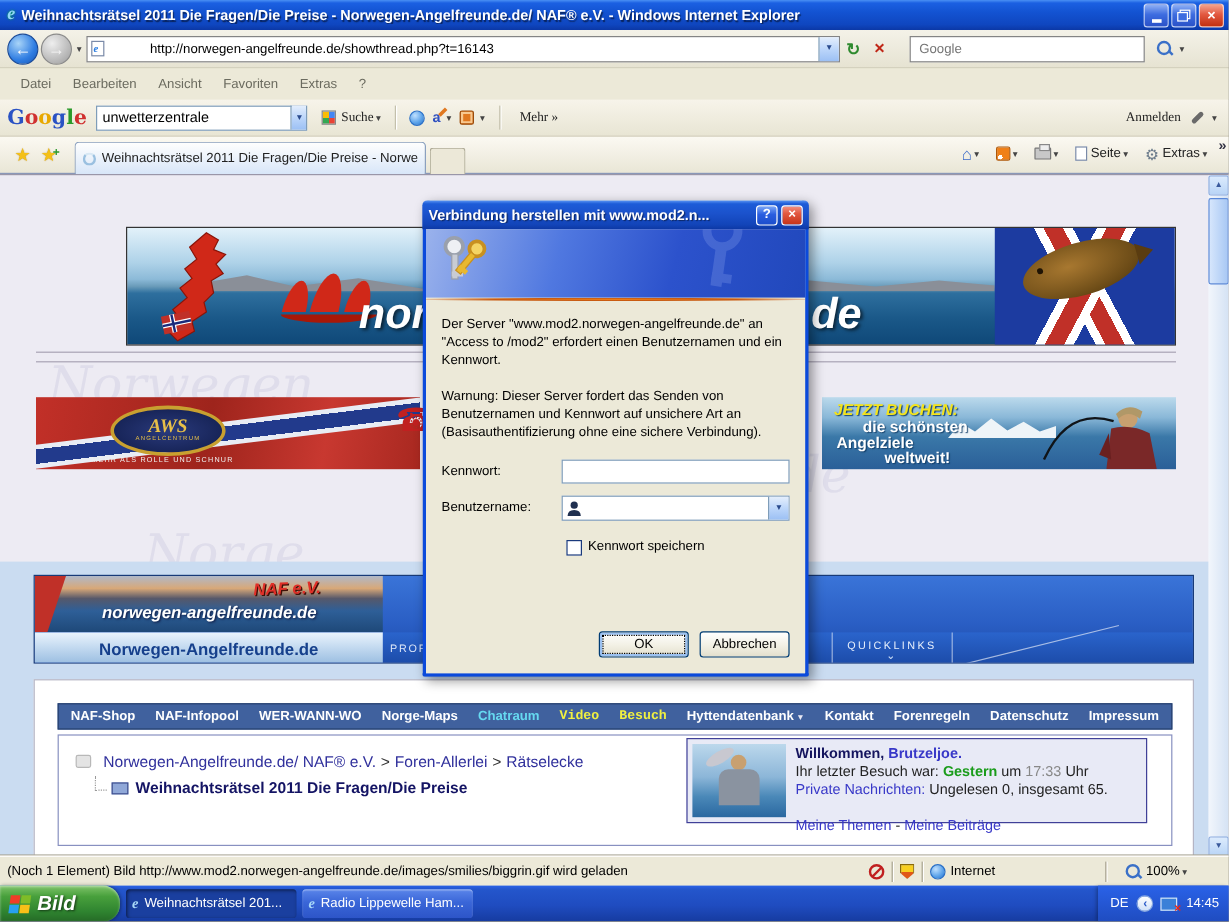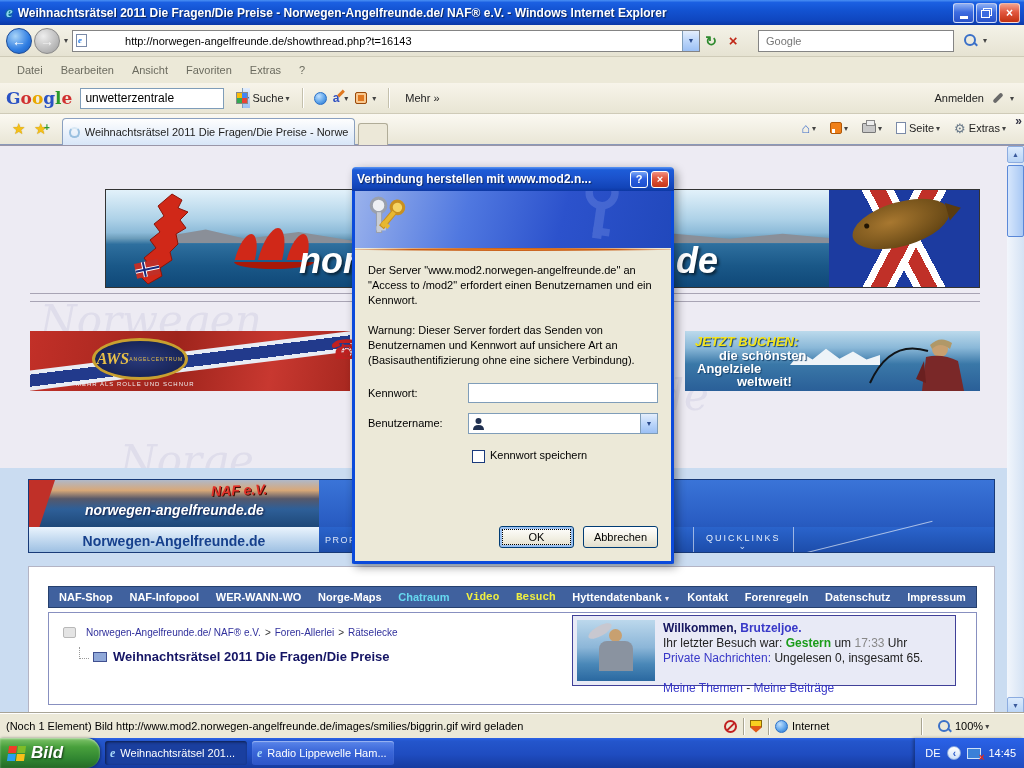--- a/index.html
+++ b/index.html
@@ -53,25 +53,25 @@
     display:flex;align-items:center;padding-left:8px;}
   .menu-item{font-size:11px;color:#6b6b5f;padding:0 9px;}
 
   
   .gbar{position:absolute;left:0;top:83px;width:1024px;height:31px;
     background:linear-gradient(180deg,#f7f4ea,#e8e5d4);display:flex;align-items:center;padding:0 6px;
     border-bottom:1px solid #cfcbb8;}
   .glogo{font-family:"DejaVu Serif",serif;font-weight:bold;font-size:17px;margin-right:8px;}
   .glogo b:nth-child(1){color:#2a52c4;}.glogo b:nth-child(2){color:#d03030;}.glogo b:nth-child(3){color:#e8a800;}
   .glogo b:nth-child(4){color:#2a52c4;}.glogo b:nth-child(5){color:#2a9a2a;}.glogo b:nth-child(6){color:#d03030;}
-  .ginput-wrap{width:144px;height:21px;border:1px solid #7f9db9;background:#fff;display:flex;align-items:center;}
+  .ginput-wrap{width:176px;height:21px;border:1px solid #7f9db9;background:#fff;display:flex;align-items:center;}
   .ginput{flex:1;border:0;outline:0;font:12px "Liberation Sans",sans-serif;padding-left:4px;background:transparent;}
   .gsq{display:inline-block;width:12px;height:12px;margin:0 4px;
     background:conic-gradient(#4285f4 0 25%,#ea4335 0 50%,#34a853 0 75%,#fbbc05 0 100%);border:1px solid #888;}
-  .gbtn{display:flex;align-items:center;font-size:11px;color:#222;margin-left:8px;}
+  .gbtn{display:flex;align-items:center;font-size:11px;color:#222;margin-left:8px;font-family:Liberation Serif, serif;}
   .gsep{width:1px;height:20px;background:#c4c0ac;box-shadow:1px 0 0 #fff;margin:0 8px;}
   .globe-sm{width:13px;height:13px;border-radius:50%;border:1px solid #2a70c8;
     background:radial-gradient(circle at 35% 30%,#bfe0ff,#58a0e8 60%,#2a70c8);margin:0 3px;}
   .autofill{font:bold 12px "Liberation Sans",sans-serif;color:#3050c0;position:relative;margin:0 3px;}
   .autofill i{position:absolute;right:-6px;top:1px;width:8px;height:3px;background:#e07820;transform:rotate(-45deg);}
   .orange-ico{width:12px;height:12px;background:#e07820;border-radius:2px;border:1px solid #9a4a0a;
     box-shadow:inset 0 0 0 2px #f8c890;margin:0 3px;}
   .wrench{width:12px;height:4px;background:#6a6a6a;border-radius:2px;transform:rotate(-45deg);margin:0 4px 0 8px;}
   .gright{margin-left:auto;display:flex;align-items:center;}
 
@@ -130,21 +130,21 @@
     border-top:9px solid transparent;border-bottom:9px solid transparent;}
   .fish::after{content:"";position:absolute;left:14px;top:12px;width:5px;height:5px;border-radius:50%;background:#201404;}
   .hr-line{position:absolute;height:1px;background:#a8a4b4;}
 
   
   .aws{position:absolute;left:30px;top:185px;width:320px;height:60px;overflow:hidden;
     background:linear-gradient(100deg,#c23028 0%,#9e241c 45%,#c83830 75%,#a82820 100%);}
   .aws-stripe{position:absolute;left:-5%;right:-5%;top:20px;height:20px;transform:rotate(-7deg);
     background:linear-gradient(180deg,#e8ecf4 0 4px,#223a8c 4px 16px,#e8ecf4 16px 20px);}
   .aws-badge{position:absolute;left:62px;top:7px;width:96px;height:42px;border-radius:50%;border:3px solid #c8a030;
-    background:radial-gradient(#2a3a7c,#101c4a);display:flex;flex-direction:row;align-items:center;justify-content:center;z-index:2;}
+    background:radial-gradient(#2a3a7c,#101c4a);display:flex;flex-direction:column;align-items:center;justify-content:center;z-index:2;}
   .aws-name{font:bold italic 16px "Liberation Serif",serif;color:#e8c048;line-height:14px;}
   .aws-sub{font-size:5px;color:#e8c048;letter-spacing:1px;}
   .aws-tag{position:absolute;left:46px;bottom:4px;font-size:6px;color:#f0f0f0;letter-spacing:1px;z-index:2;}
   .phone{position:absolute;left:330px;top:188px;font-size:27px;color:#c02020;}
 
   
   .booking{position:absolute;left:685px;top:185px;width:295px;height:60px;overflow:hidden;
     background:linear-gradient(180deg,#bcdaec 0%,#8ab8d8 28%,#3a78a8 55%,#2a5f98 100%);}
   .iceberg{position:absolute;left:105px;top:16px;width:90px;height:18px;background:#eef4f8;
     clip-path:polygon(0 100%,12% 30%,25% 70%,40% 10%,55% 65%,70% 25%,85% 70%,100% 45%,100% 100%);}
@@ -177,21 +177,21 @@
 
   
   .whitebox{position:absolute;left:28px;top:420px;width:967px;height:148px;background:#fff;border:1px solid #b4b4c4;}
   .forumnav{position:absolute;left:19px;top:19px;width:929px;height:22px;background:#40619e;border:1px solid #26406e;
     display:flex;align-items:center;justify-content:space-between;padding:0 10px;}
   .fn-item{font:bold 11px "Liberation Sans";color:#fff;white-space:nowrap;}
   .fn-item.cyan{color:#66d9f0;}
   .fn-item.yellow{color:#f0f040;font-family:Liberation Mono, monospace;}
   .fn-arrow{font-size:7px;color:#e8e8f4;margin-left:2px;}
   .cbox{position:absolute;left:19px;top:45px;width:929px;height:93px;border:1px solid #8890c0;background:#fff;}
-  .crumb1{position:absolute;left:14px;top:14px;display:flex;align-items:center;font-size:10px;color:#333;}
+  .crumb1{position:absolute;left:14px;top:14px;display:flex;align-items:center;font-size:13px;color:#333;}
   .crumb-ico{width:13px;height:11px;background:#e4e4e4;border:1px solid #b8b8b8;border-radius:2px;margin-right:6px;}
   .crumb-link{color:#30309c;margin:0 4px;}
   .crumb2{position:absolute;left:30px;top:36px;display:flex;align-items:center;}
   .tree{width:10px;height:12px;border-left:1px dotted #999;border-bottom:1px dotted #999;margin-right:4px;margin-top:-8px;}
   .thread-ico{width:14px;height:10px;background:#90a8d8;border:1px solid #405090;margin-right:6px;}
   .thread-title{font:bold 13px "Liberation Sans";color:#141464;}
   .welcome{position:absolute;left:523px;top:2px;width:384px;height:71px;background:#e8eaf6;border:1px solid #404098;display:flex;}
   .wphoto{flex:0 0 78px;height:61px;margin:4px 0 0 4px;
     background:linear-gradient(180deg,#bcd8ec 0%,#8cb6d8 45%,#4a88b8 72%,#2a68a0 100%);position:relative;overflow:hidden;}
   .wphoto .head{position:absolute;left:32px;top:9px;width:13px;height:13px;border-radius:50%;background:#c8a070;}

